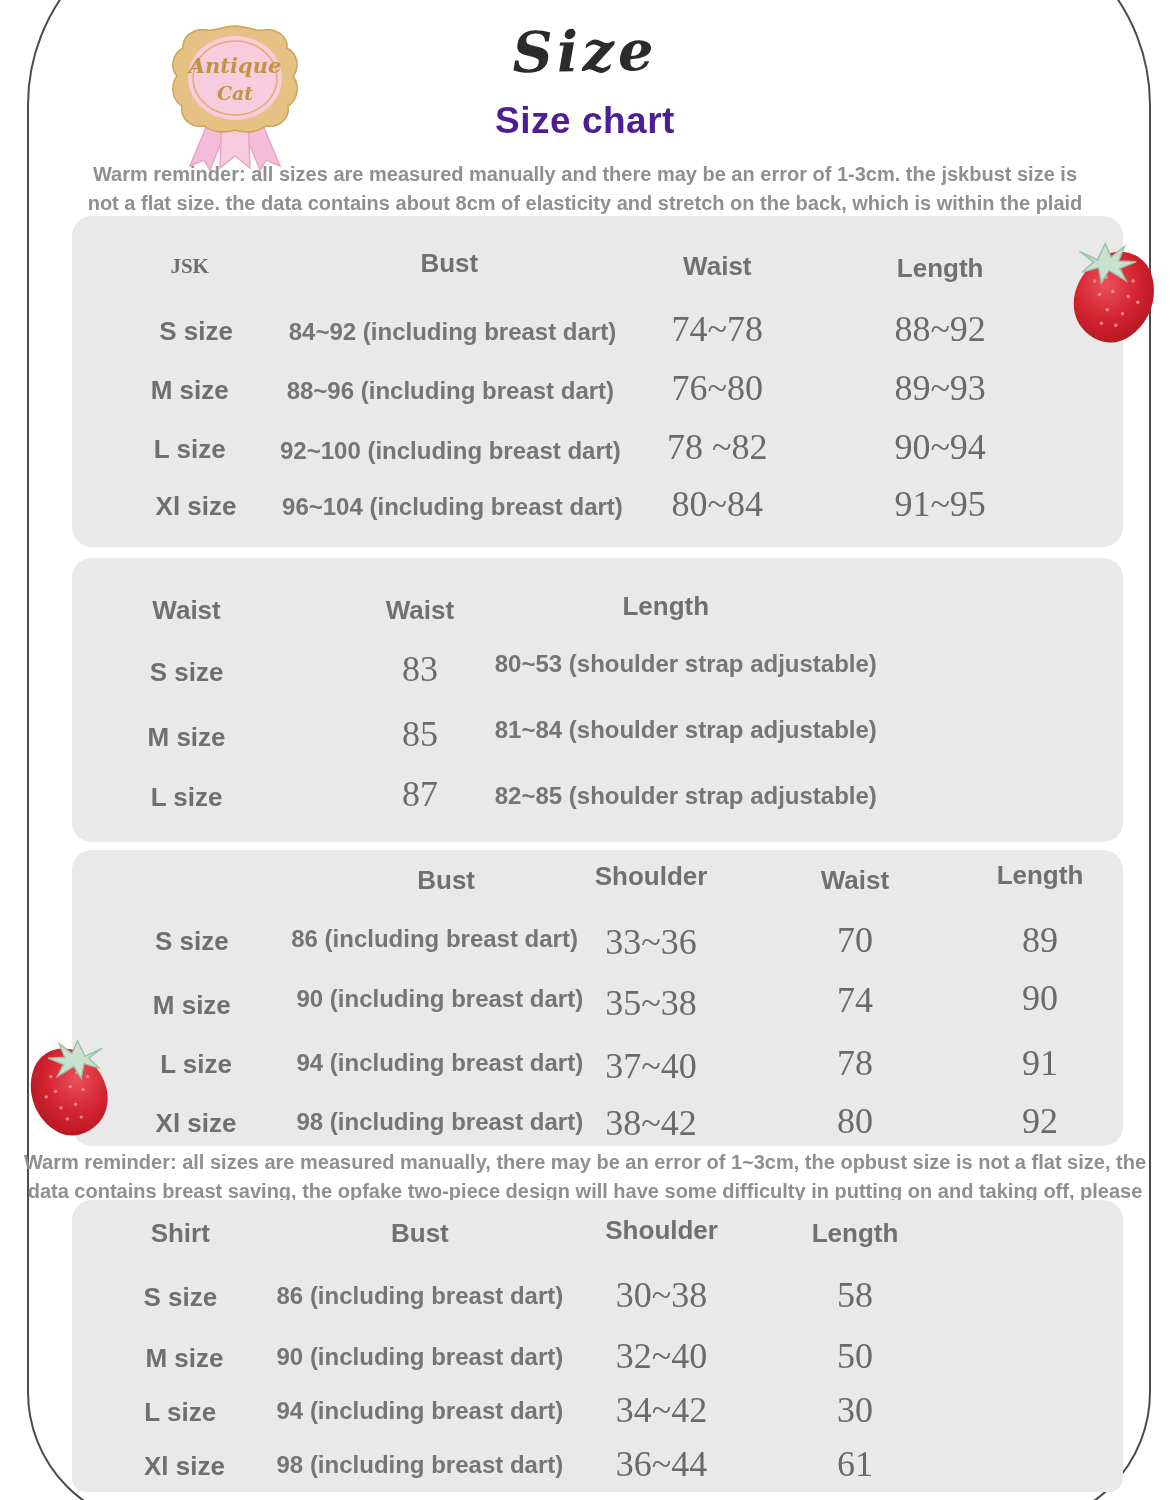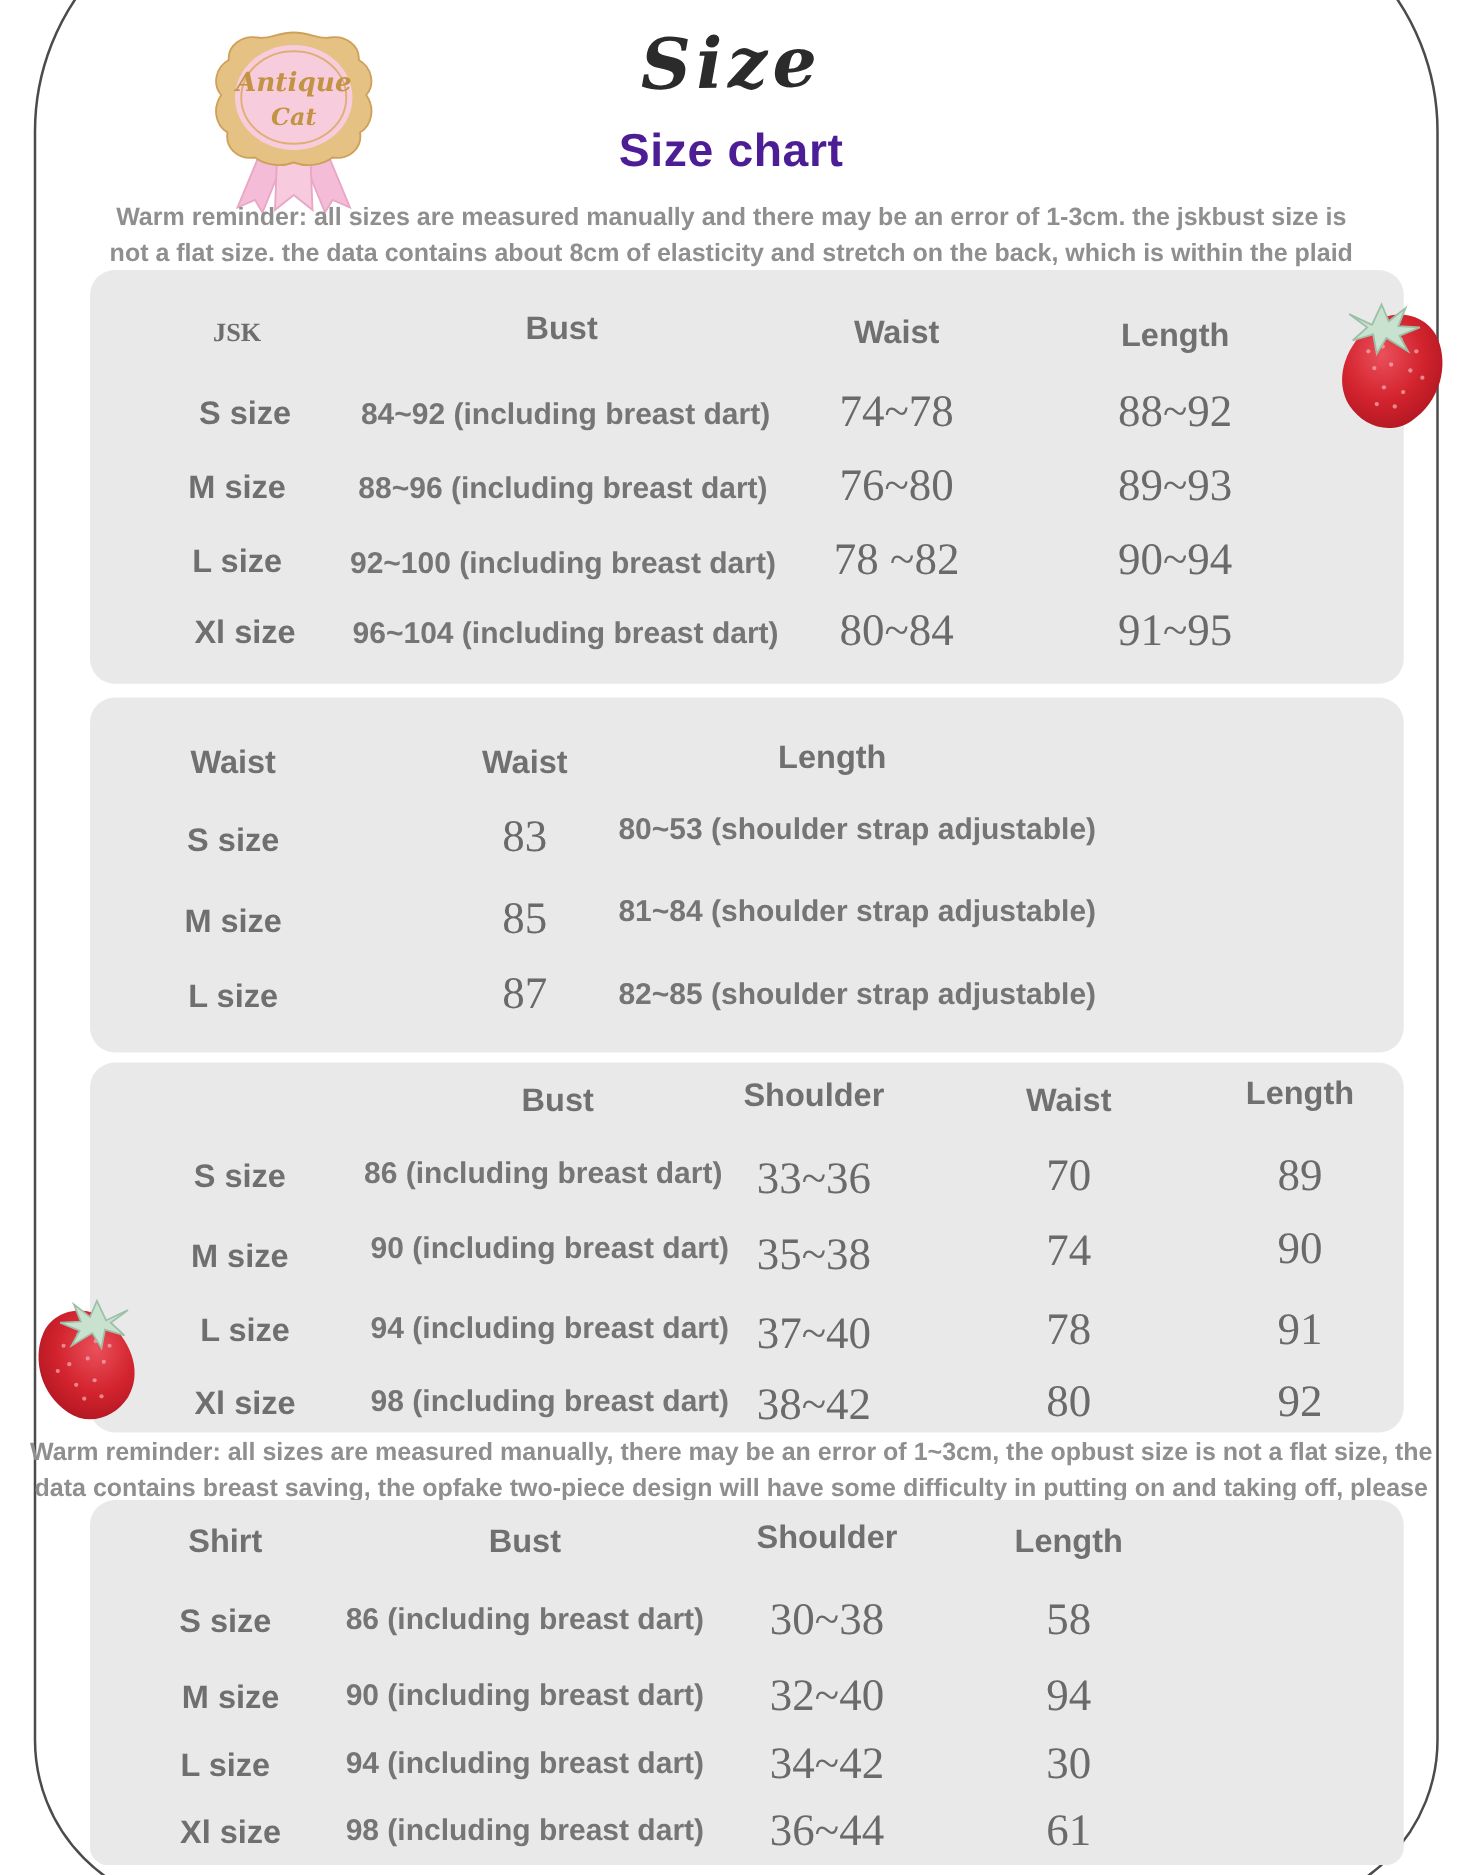--- a/index.html
+++ b/index.html
@@ -166,21 +166,21 @@
   <span class="cell h" style="left:74.5%;top:33px">Length</span>
 
   <span class="cell lbl" style="left:10.3%;top:97px">S size</span>
   <span class="cell sans-val" style="left:33.1%;top:96px">86 (including breast dart)</span>
   <span class="cell serif-val" style="left:56.1%;top:95px">30~38</span>
   <span class="cell serif-val" style="left:74.5%;top:95px">58</span>
 
   <span class="cell lbl" style="left:10.7%;top:158px">M size</span>
   <span class="cell sans-val" style="left:33.1%;top:157px">90 (including breast dart)</span>
   <span class="cell serif-val" style="left:56.1%;top:156px">32~40</span>
-  <span class="cell serif-val" style="left:74.5%;top:156px">94</span>
+  <span class="cell serif-val" style="left:74.5%;top:156px">50</span>
 
   <span class="cell lbl" style="left:10.3%;top:212px">L size</span>
   <span class="cell sans-val" style="left:33.1%;top:211px">94 (including breast dart)</span>
   <span class="cell serif-val" style="left:56.1%;top:210px">34~42</span>
   <span class="cell serif-val" style="left:74.5%;top:210px">30</span>
 
   <span class="cell lbl" style="left:10.7%;top:266px">Xl size</span>
   <span class="cell sans-val" style="left:33.1%;top:265px">98 (including breast dart)</span>
   <span class="cell serif-val" style="left:56.1%;top:264px">36~44</span>
   <span class="cell serif-val" style="left:74.5%;top:264px">61</span>

